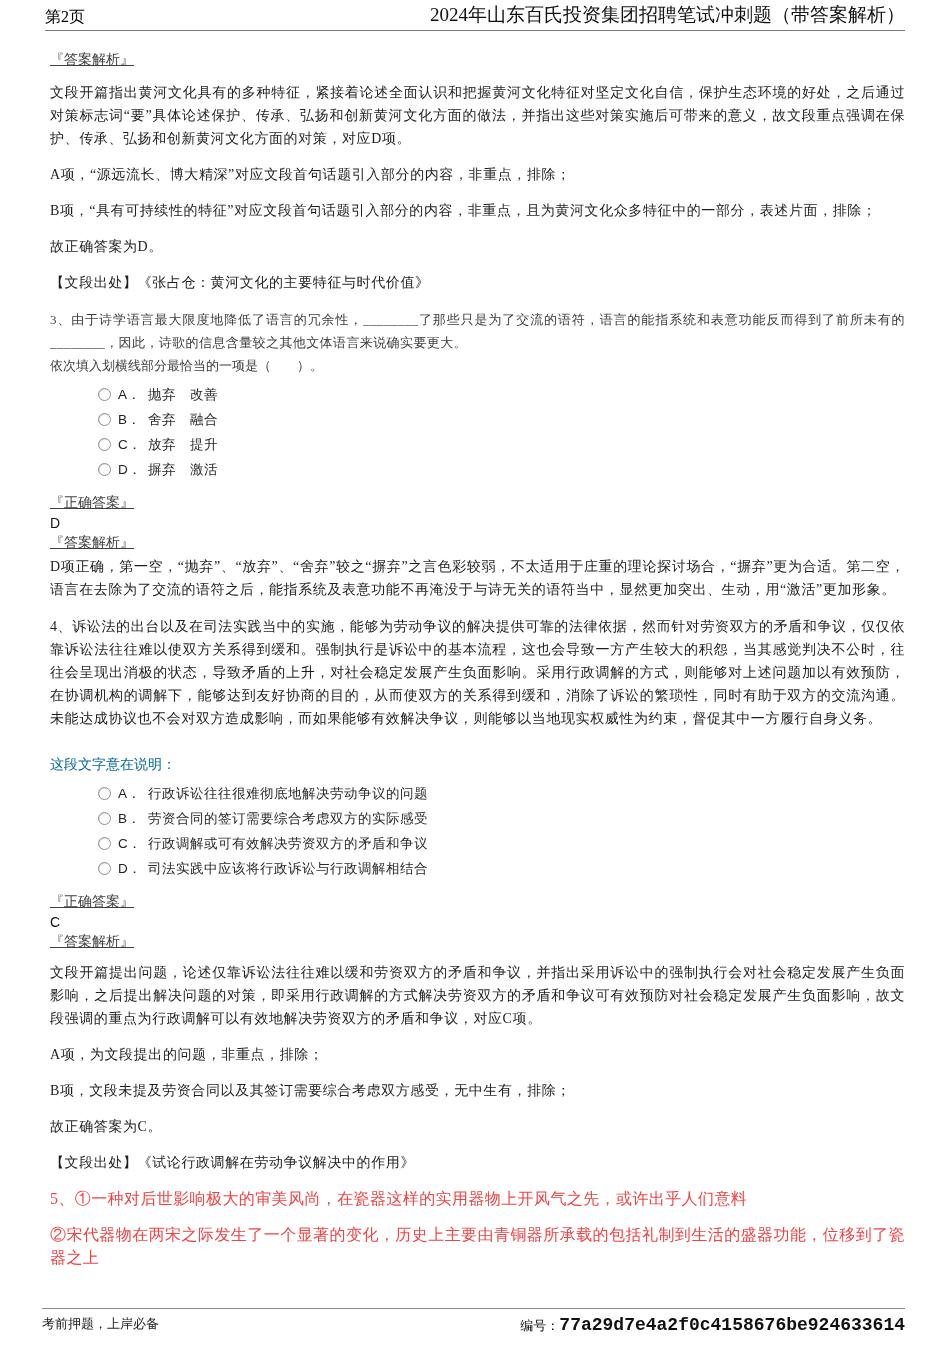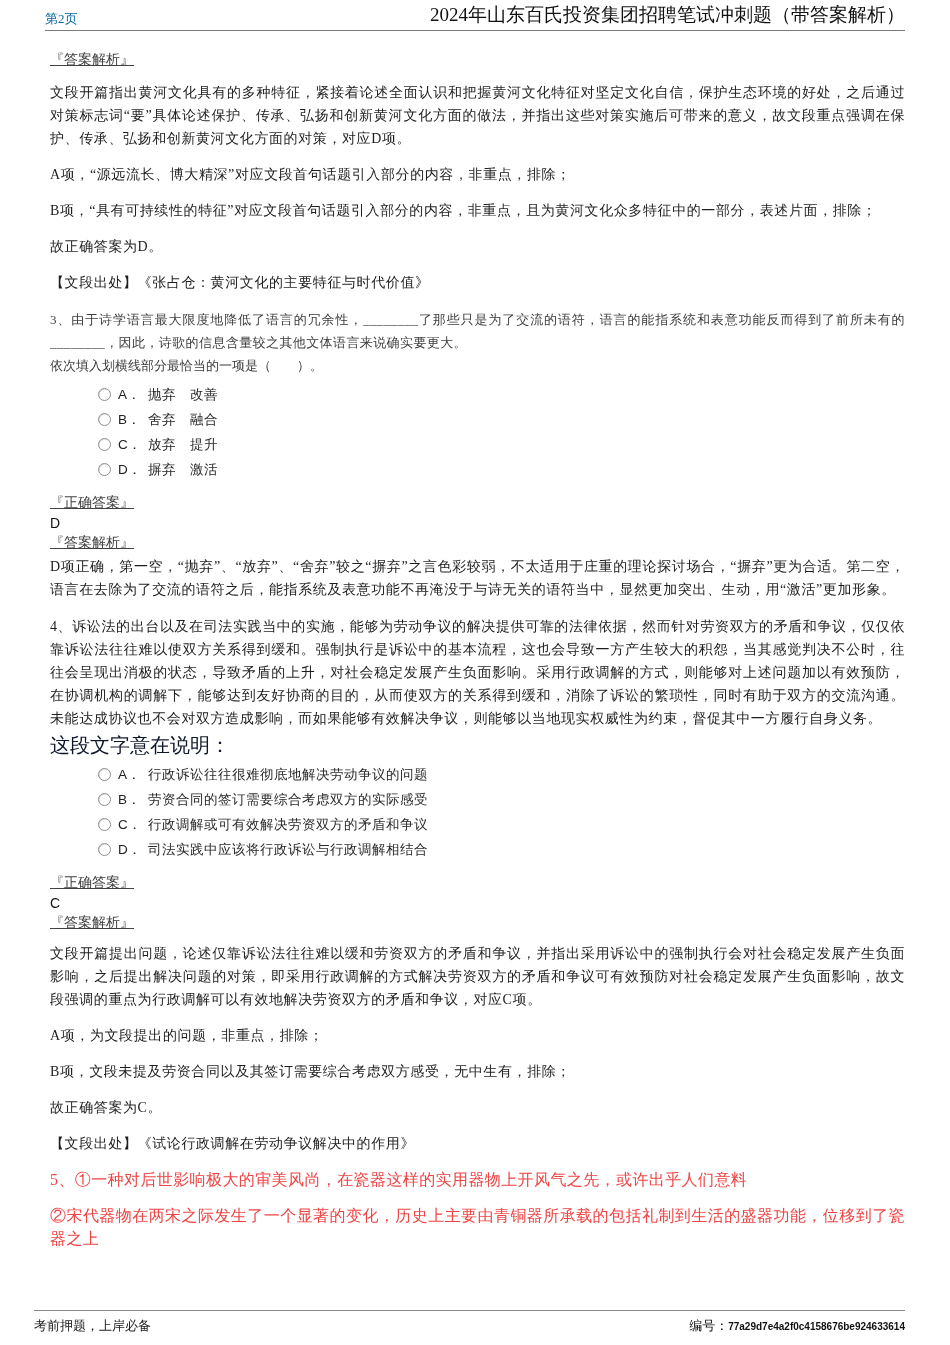--- a/index.html
+++ b/index.html
@@ -13,48 +13,48 @@
     box-sizing:border-box;
   }
   
   .hdr{
     position:absolute;top:0;left:45px;right:45px;
     height:31px;
     border-bottom:1px solid #7a7a7a;
     display:flex;justify-content:space-between;align-items:flex-end;
     padding-bottom:2px;box-sizing:border-box;
   }
-  .hdr-page{font-size:13px;color:#0369a1;}
+  .hdr-page{font-size:16px;color:#000000;}
   .hdr-title{font-size:19px;color:#111;}
   
   .ftr{
-    position:absolute;left:34px;right:45px;bottom:10px;
+    position:absolute;left:42px;right:45px;bottom:10px;
     border-top:1px solid #8a8a8a;
     display:flex;justify-content:space-between;align-items:flex-start;
     padding-top:6px;
   }
   .ftr-left{font-size:13px;color:#222;}
   .ftr-right{font-size:13px;color:#111;}
-  .ftr-right b{font-family:Liberation Sans, sans-serif;font-size:10px;}
+  .ftr-right b{font-family:Liberation Mono, monospace;font-size:18px;}
   
   .content{
     position:absolute;top:31px;left:50px;right:45px;bottom:40px;
     overflow:hidden;
   }
   .lbl{font-size:14px;margin:12px 0 0 0;color:#404040;text-decoration:underline;}
   p.b{
     font-size:14px;line-height:23px;letter-spacing:0.6px;
     margin:9px 0 0 0;text-align:justify;color:#1e1e1e;
   }
   p.stem{
     font-size:13px;line-height:23px;letter-spacing:0.4px;
     margin:14px 0 0 0;text-align:justify;color:#3d3d3d;
   }
   p.prompt{font-size:13px;line-height:23px;margin:0;color:#3d3d3d;}
-  p.prompt4{font-size:20px;line-height:23px;margin:4px 0 0 0;color:#0f172a;}
+  p.prompt4{font-size:14px;line-height:23px;margin:23px 0 0 0;color:#0369a1;}
   p.tight{margin:3px 0 0 0;}
   .answer{
     font-family:"Liberation Sans","DejaVu Sans",sans-serif;
     font-size:14px;margin:3px 0 0 0;color:#111;
   }
   .opts{margin:5px 0 0 0;}
   .opt{
     display:flex;align-items:center;
     height:25px;
     padding-left:48px;

